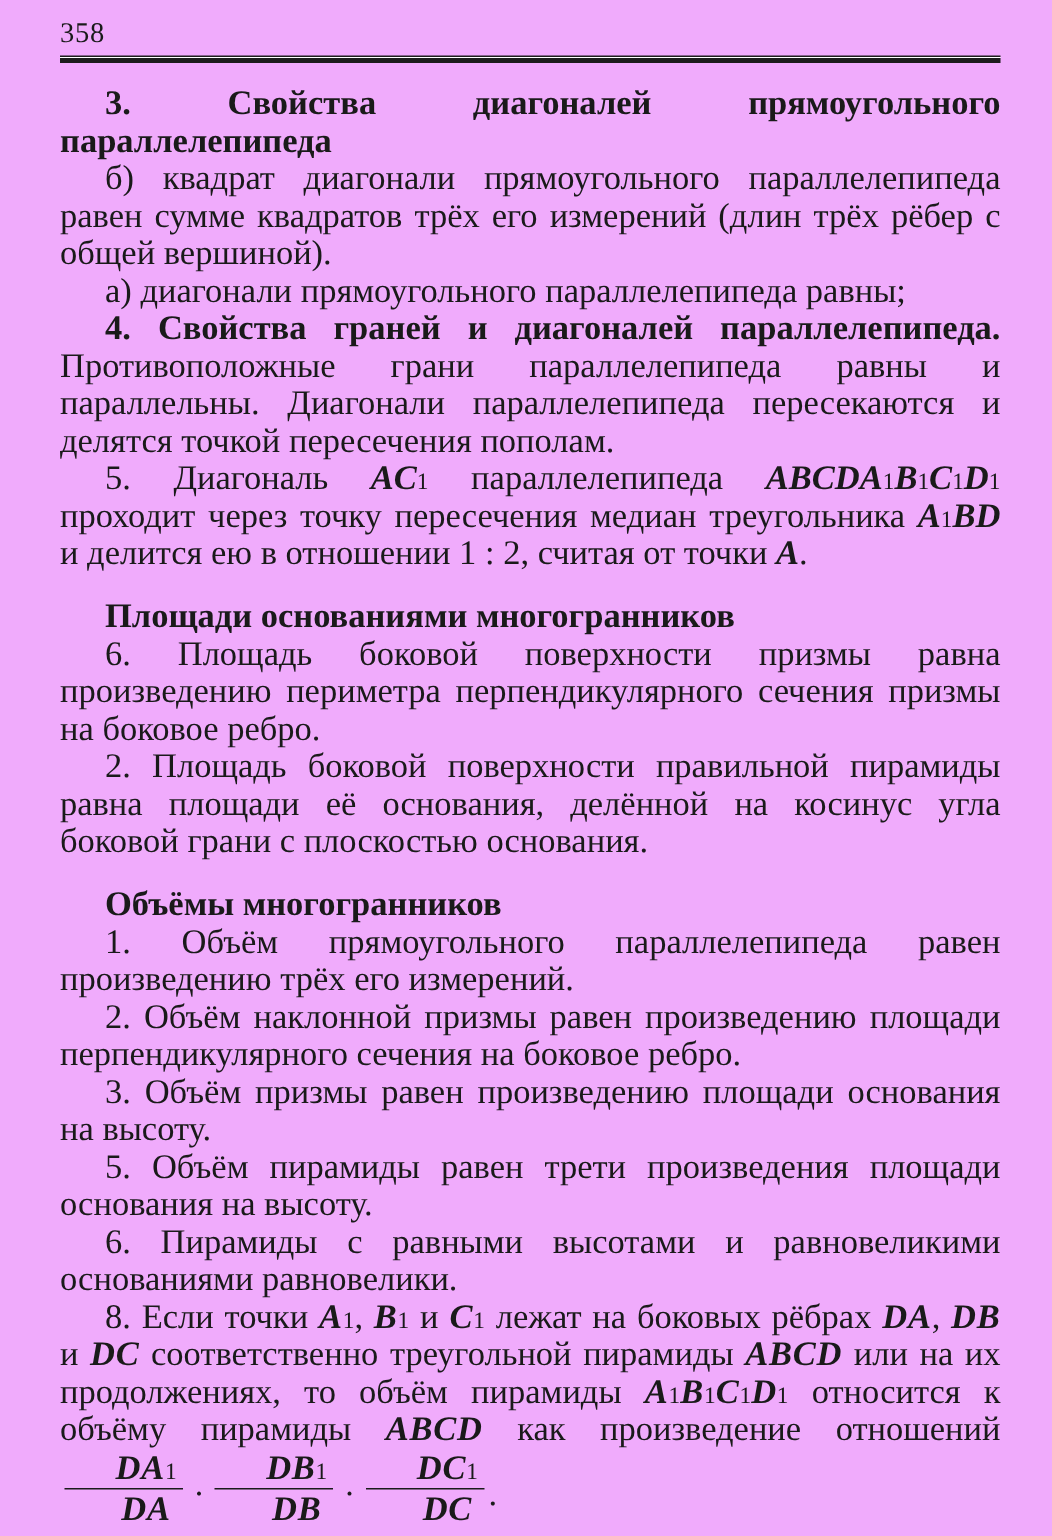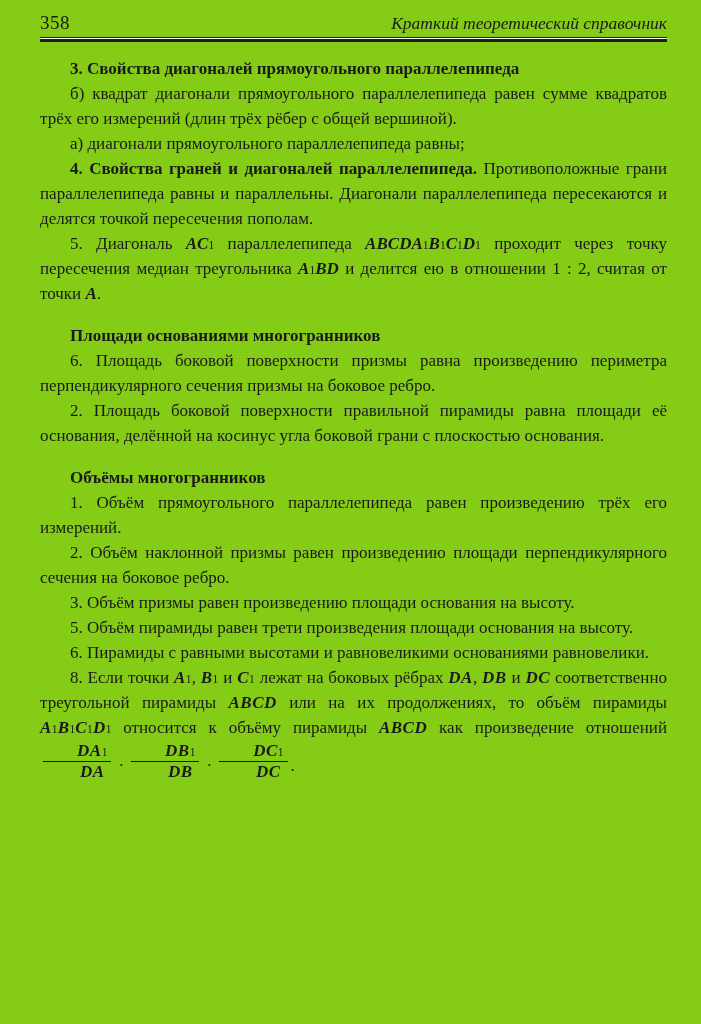--- a/index.html
+++ b/index.html
@@ -7,21 +7,21 @@
     width: 701px; height: 1024px;
     background: #ffffff;
     font-family: "Liberation Serif", "DejaVu Serif", serif;
     color: #1a1a1a;
     overflow: hidden;
   }
   .page {
     box-sizing: border-box;
     width: 701px; height: 1024px;
     padding: 12px 34px 0 40px;
-    background: #84cc16;
+    background: #f0abfc;
   }
   .page-header {
     display: flex;
     justify-content: space-between;
     align-items: baseline;
   }
   .page-number {
     font-size: 19px;
     font-weight: 500;
     letter-spacing: 0.5px;
@@ -32,21 +32,21 @@
   }
   .header-rule {
     margin-top: 3px;
     height: 5px;
     background: linear-gradient(#1c1c1c 0 1px, #ffffff 1px 2px, #1c1c1c 2px 5px);
     margin-bottom: 14px;
   }
   .page-body { text-align: justify; }
   .para {
     margin: 0;
-    font-size: 17px;
+    font-size: 23px;
     line-height: 25px;
     text-indent: 30px;
   }
   .para.heading {
     font-weight: bold;
     margin-top: 17px;
     text-align: left;
   }
   .bold { font-weight: bold; }
   .mi { font-style: italic; font-weight: bold; }
@@ -70,21 +70,20 @@
   }
   .frac .den { display: block; padding-top: 1px; }
   .mdot { padding: 0 4px; }
 </style>
 </head>
 <body>
 
 <div class="page">
   <header class="page-header">
     <span class="page-number">358</span>
-    <span class="running-title">Краткий теоретический справочник</span>
   </header>
   <div class="header-rule"></div>
   <main class="page-body">
       <p class="para"><span class="bold">3. Свойства диагоналей прямоугольного параллелепипеда</span></p>
       <p class="para"><span>б) квадрат диагонали прямоугольного параллелепипеда равен сумме квадратов трёх его измерений (длин трёх рёбер с общей вершиной).</span></p>
       <p class="para"><span>а) диагонали прямоугольного параллелепипеда равны;</span></p>
       <p class="para"><span class="bold">4. Свойства граней и диагоналей параллелепипеда.</span><span> Противоположные грани параллелепипеда равны и параллельны. Диагонали параллелепипеда пересекаются и делятся точкой пересечения пополам.</span></p>
       <p class="para"><span>5. Диагональ </span><span class="mi">AC</span><span class="msub">1</span><span> параллелепипеда </span><span class="mi">ABCDA</span><span class="msub">1</span><span class="mi">B</span><span class="msub">1</span><span class="mi">C</span><span class="msub">1</span><span class="mi">D</span><span class="msub">1</span><span> проходит через точку пересечения медиан треугольника </span><span class="mi">A</span><span class="msub">1</span><span class="mi">BD</span><span> и делится ею в отношении 1 : 2, считая от точки </span><span class="mi">A</span><span>.</span></p>
       <p class="para heading"><span>Площади основаниями многогранников</span></p>
       <p class="para"><span>6. Площадь боковой поверхности призмы равна произведению периметра перпендикулярного сечения призмы на боковое ребро.</span></p>

